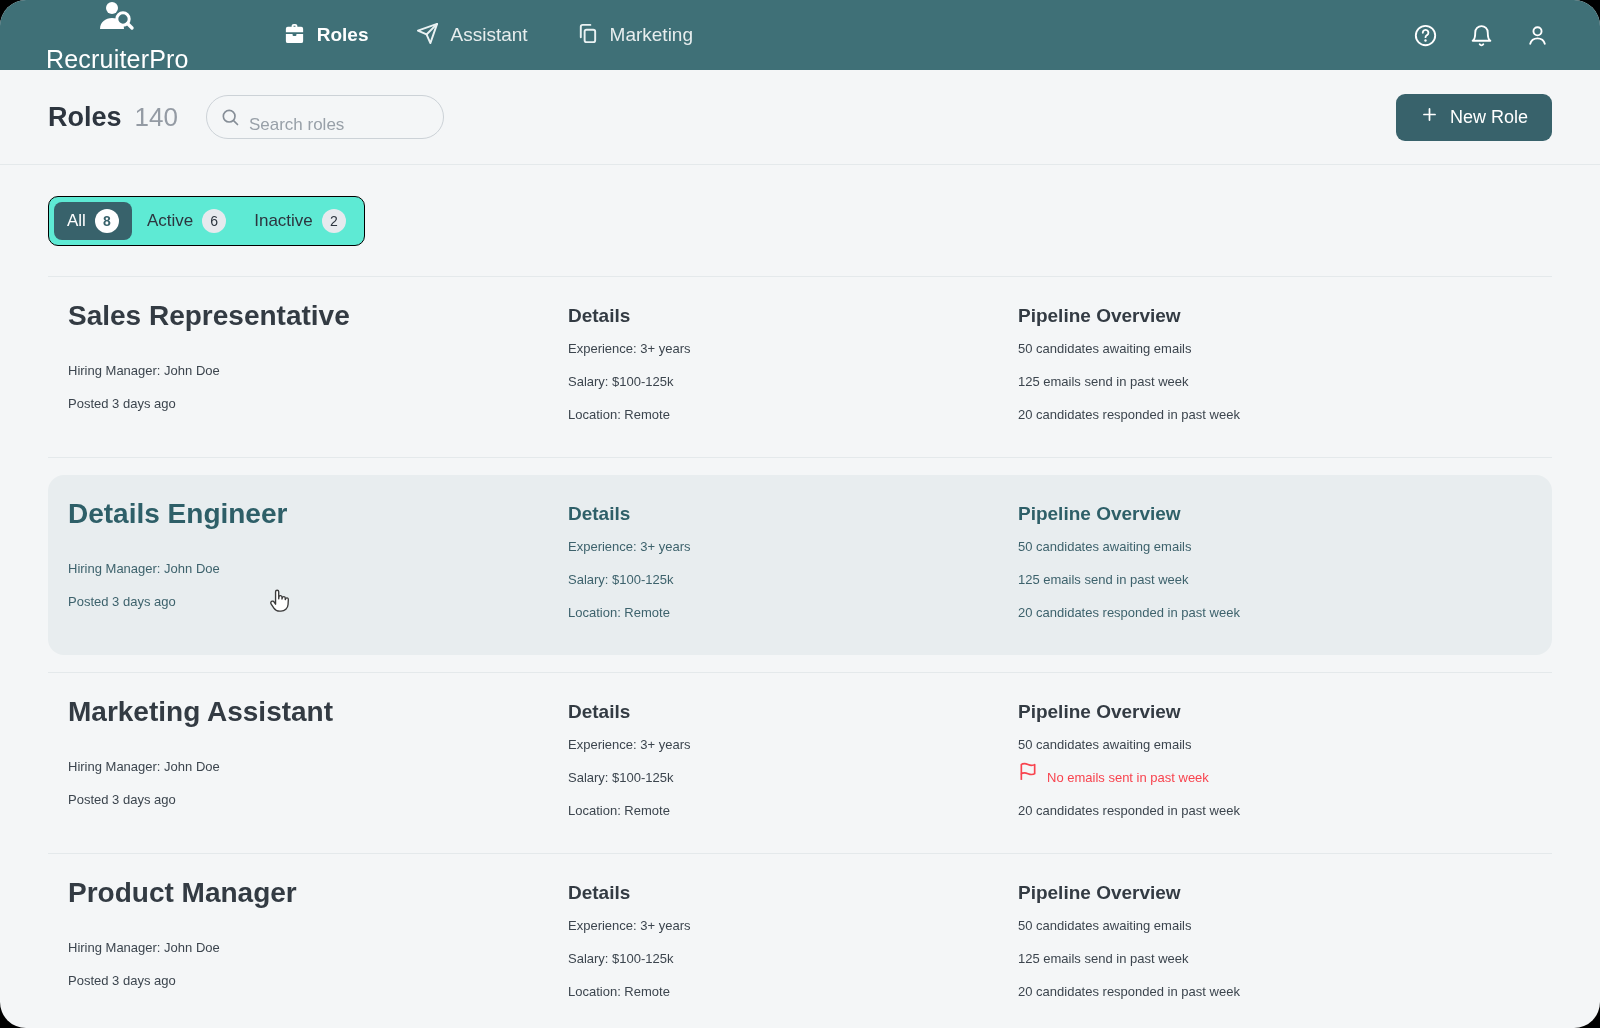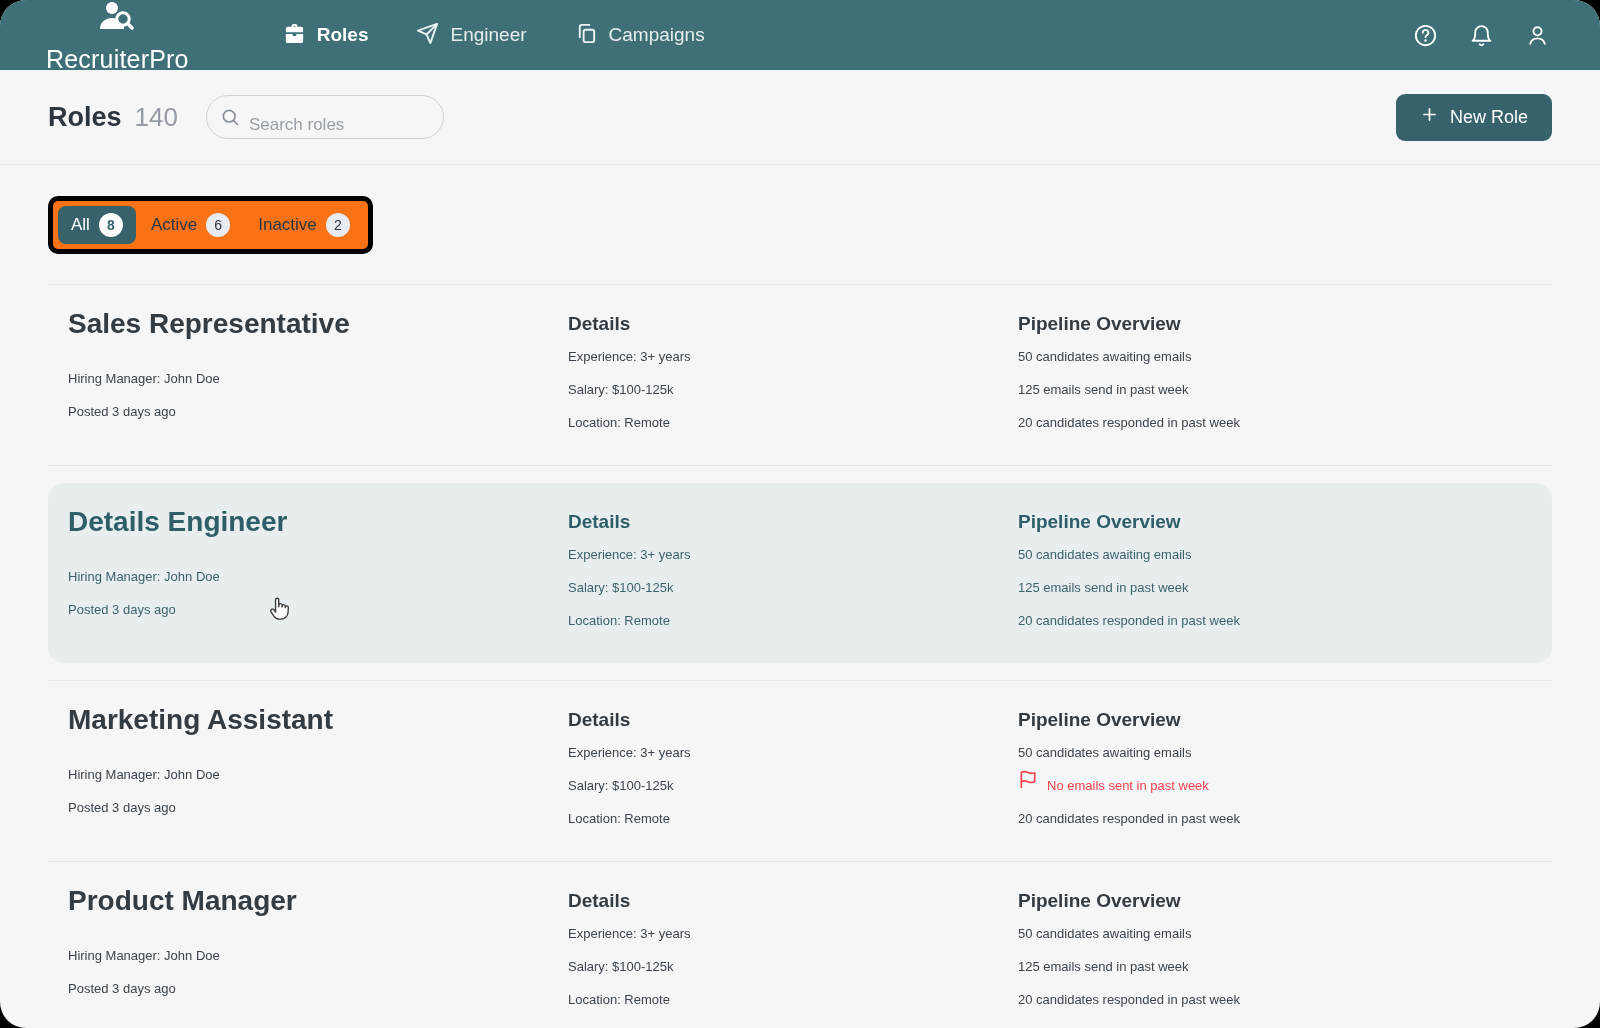--- a/index.html
+++ b/index.html
@@ -78,22 +78,22 @@
     font-family: inherit;
     cursor: pointer;
   }
 
   
   .main { padding: 0 48px; }
   .tabs {
     display: inline-flex;
     align-items: center;
     gap: 2px;
-    background: #f97316;
-    border: 5px solid #000000;
+    background: #5eead4;
+    border: 1px solid #000000;
     border-radius: 10px;
     padding: 5px;
     margin-top: 31px;
     margin-bottom: 30px;
   }
   .tab {
     display: inline-flex; align-items: center; gap: 9px;
     border: none; background: transparent;
     font-family: inherit;
     font-size: 17px; color: #2d353f;
@@ -165,30 +165,30 @@
         </span>
         <span class="lbl">Roles</span>
       </a>
       <a class="nav-item">
         <span>
           <svg width="23" height="23" viewBox="0 0 24 24" fill="none" stroke="#eaf2f3" stroke-width="2" stroke-linecap="round" stroke-linejoin="round">
             <path d="M22 2 11 13"></path>
               <path d="M22 2 15 22l-4-9-9-4z"></path>
           </svg>
         </span>
-        <span class="lbl">Engineer</span>
+        <span class="lbl">Assistant</span>
       </a>
       <a class="nav-item">
         <span>
           <svg width="23" height="23" viewBox="0 0 24 24" fill="none" stroke="#eaf2f3" stroke-width="2" stroke-linecap="round" stroke-linejoin="round">
             <rect x="9" y="8" width="11" height="13" rx="2"></rect>
             <path d="M5 16V5a2 2 0 0 1 2-2h8"></path>
           </svg>
         </span>
-        <span class="lbl">Campaigns</span>
+        <span class="lbl">Marketing</span>
       </a>
     </div>
 
     <div class="nav-right">
       <span class="icon-btn">
         <svg width="25" height="25" viewBox="0 0 24 24" fill="none" stroke="#fff" stroke-width="1.8" stroke-linecap="round">
           <circle cx="12" cy="12" r="9.3"></circle>
           <path d="M9.4 9.3a2.7 2.7 0 1 1 4.1 2.3c-.9.6-1.5 1.1-1.5 2"></path>
           <circle cx="12" cy="16.8" r="1.15" fill="#fff" stroke="none"></circle>
         </svg>

